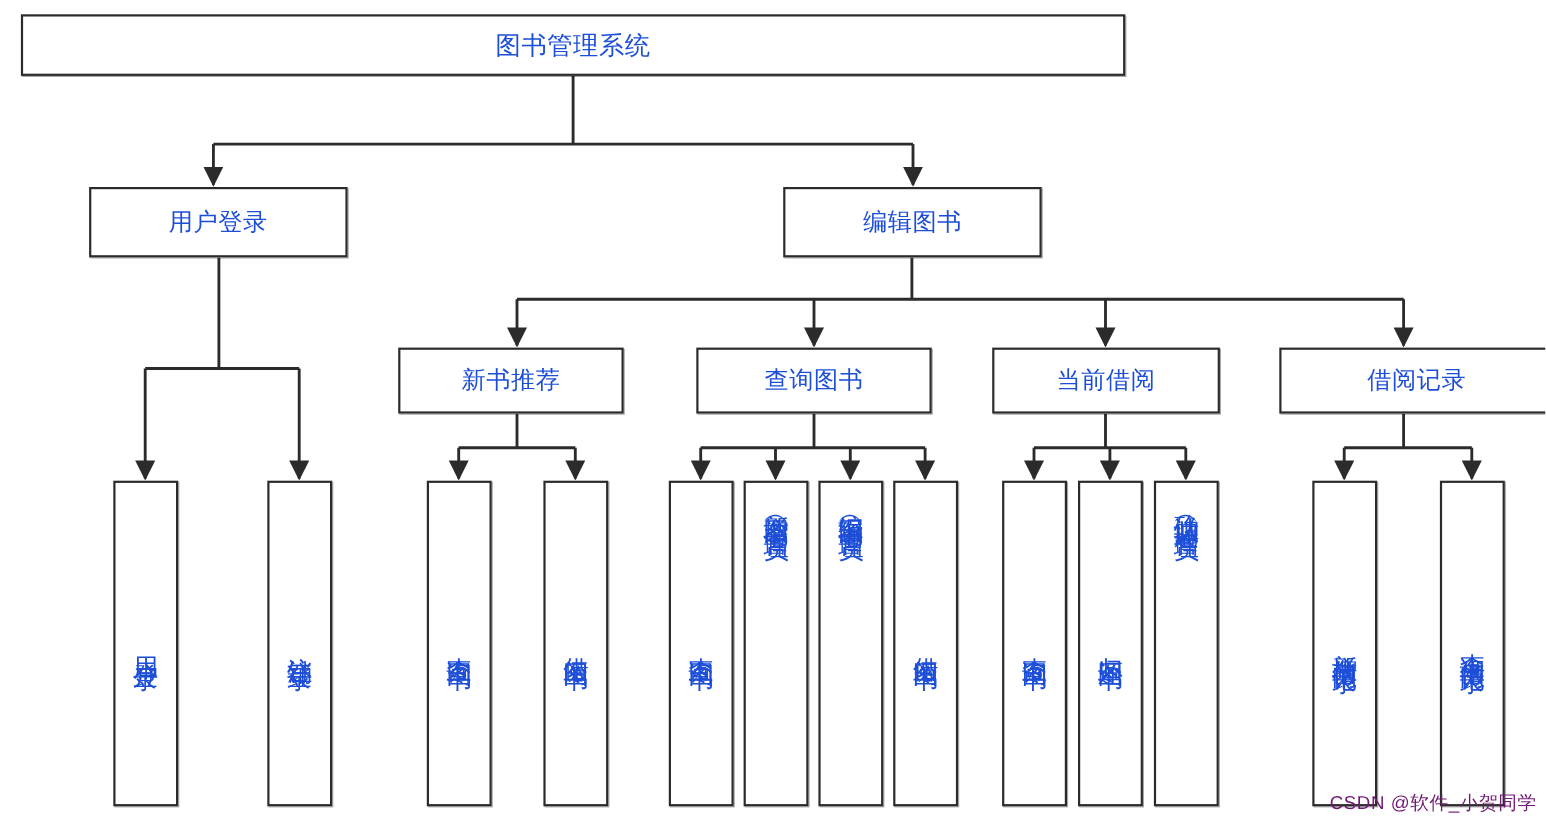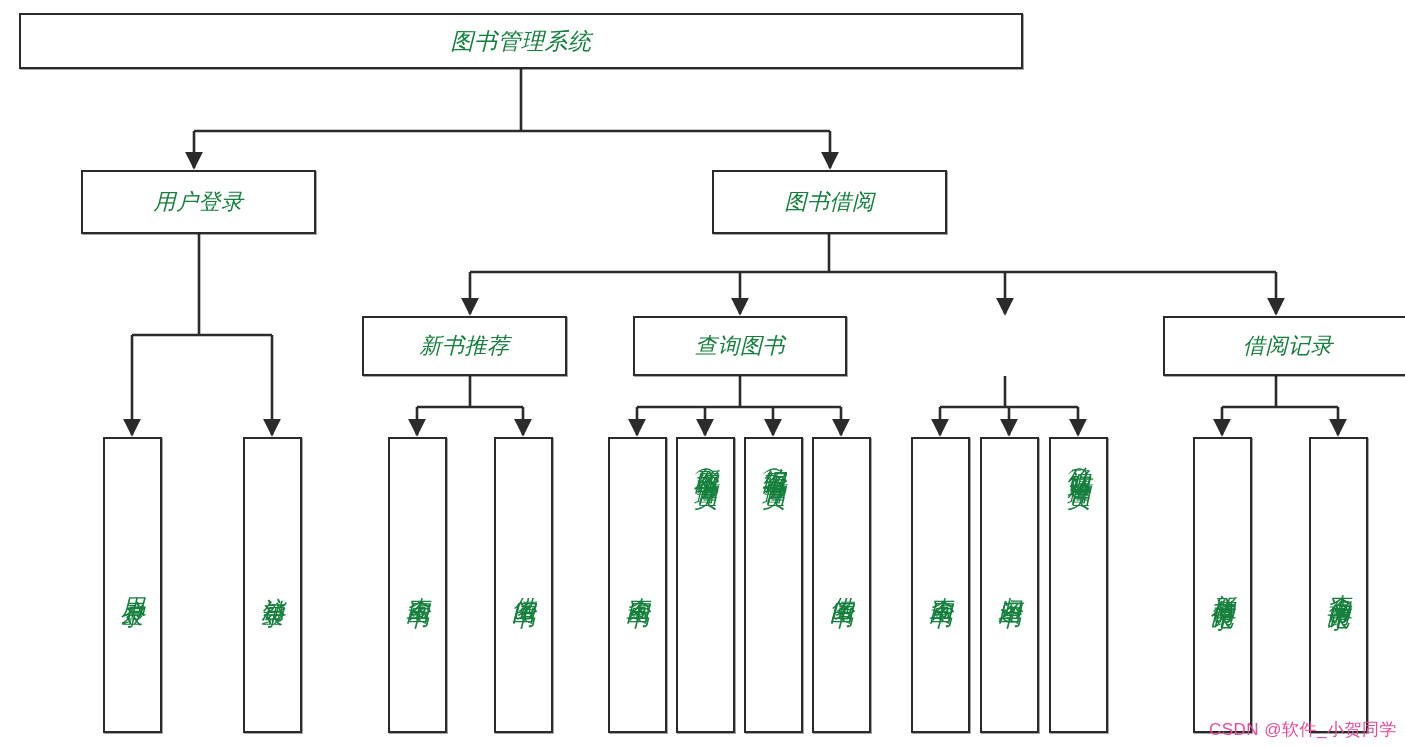--- a/index.html
+++ b/index.html
@@ -28,22 +28,21 @@
   }
   .node {
     position: absolute;
     box-sizing: border-box;
     background: #ffffff;
     border: 2px solid #2b2b2b;
     box-shadow: 1px 1px 0 rgba(0,0,0,0.35);
     display: flex;
     align-items: center;
     justify-content: center;
-    color: #15803d;
-    font-style: italic;
+    color: #1d4ed8;
   }
   .node-label {
     display: block;
     text-align: center;
     line-height: 1.08;
     letter-spacing: 0.5px;
   }
   
   .node.horiz .node-label {
     writing-mode: horizontal-tb;
@@ -68,21 +67,21 @@
     font-size: 23px;
     line-height: 1;
     letter-spacing: 3px;
     white-space: nowrap;
   }
   #watermark {
     position: absolute;
     right: 8px;
     bottom: 6px;
     font-size: 17px;
-    color: #ec4899;
+    color: #701a75;
     letter-spacing: 0.5px;
     white-space: nowrap;
     user-select: none;
   }
 </style>
 </head>
 <body>
 
 <div id="diagram-root">
 
@@ -143,31 +142,34 @@
 
   <div class="node horiz root" style="left:19px; top:13px; width:1004px; height:56px;">
     <span class="node-label">图书管理系统</span>
   </div>
 
   <div class="node horiz" style="left:81px; top:170px; width:235px; height:64px;">
     <span class="node-label">用户登录</span>
   </div>
 
   <div class="node horiz" style="left:712px; top:170px; width:235px; height:64px;">
-    <span class="node-label">图书借阅</span>
+    <span class="node-label">编辑图书</span>
   </div>
 
   <div class="node horiz" style="left:362px; top:316px; width:205px; height:60px;">
     <span class="node-label">新书推荐</span>
   </div>
 
   <div class="node horiz" style="left:633px; top:316px; width:214px; height:60px;">
     <span class="node-label">查询图书</span>
   </div>
 
+  <div class="node horiz" style="left:902px; top:316px; width:207px; height:60px;">
+    <span class="node-label">当前借阅</span>
+  </div>
 
   <div class="node horiz" style="left:1163px; top:316px; width:250px; height:60px;">
     <span class="node-label">借阅记录</span>
   </div>
 
   <div class="node vert centered" style="left:103px; top:437px; width:59px; height:296px;">
     <span class="node-label">用户登录</span>
   </div>
   <div class="node vert centered" style="left:243px; top:437px; width:59px; height:296px;">
     <span class="node-label">注销登录</span>

